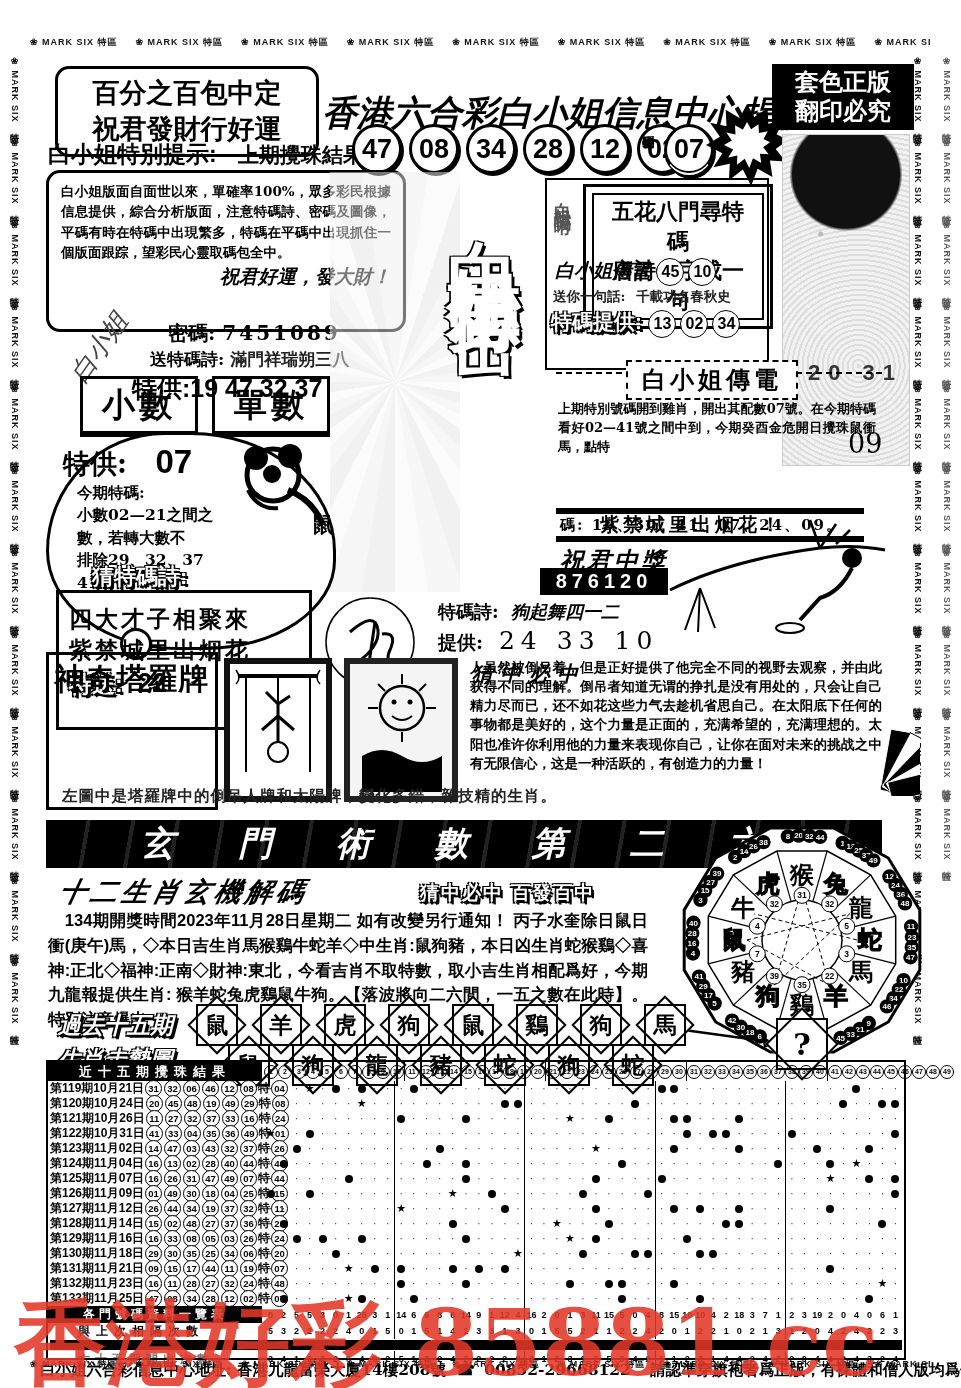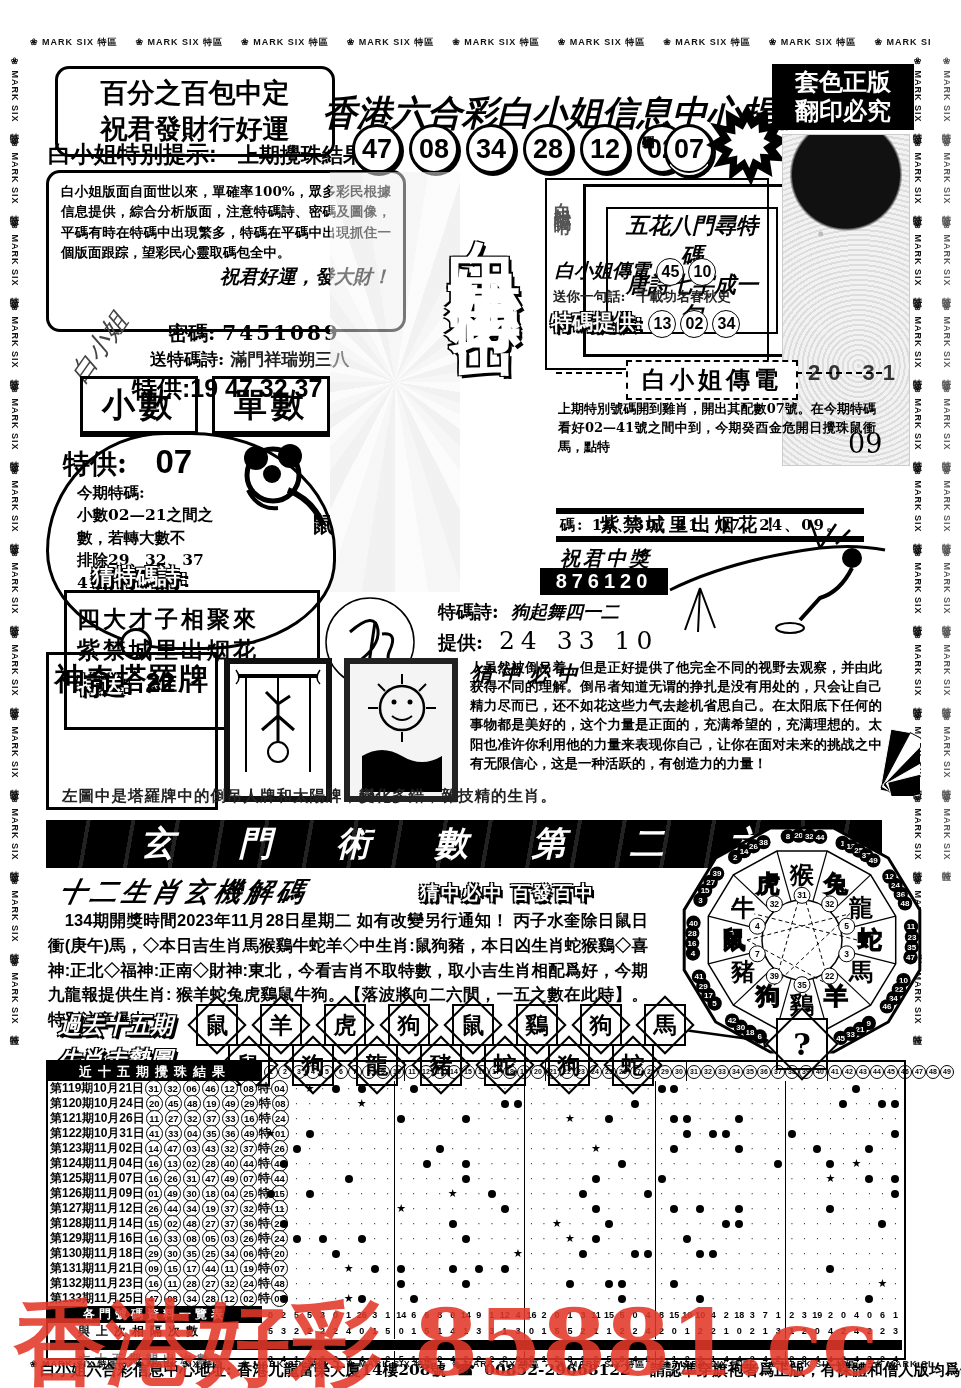--- a/index.html
+++ b/index.html
@@ -9,30 +9,30 @@
   .serif{font-family:"DejaVu Serif",serif;}
   .b{font-weight:bold;}
   .outl{color:#fff;font-weight:bold;
         text-shadow:-1.5px -1.5px 0 #000,1.5px -1.5px 0 #000,-1.5px 1.5px 0 #000,1.5px 1.5px 0 #000,3px 3px 0 #000;}
   
   .strip{display:flex;align-items:center;gap:18px;overflow:hidden;white-space:nowrap;}
   .strip.v{flex-direction:column;gap:10px;}
   .logo-item{font-size:9px;font-weight:bold;letter-spacing:1px;color:#111;display:flex;align-items:center;gap:3px;}
   .strip.v .logo-item{writing-mode:vertical-rl;}
   
-  .blessing{border:3px solid #000;border-radius:14px;padding:6px 12px;text-align:center;}
+  .blessing{border:3px solid #000;border-radius:14px;padding:6px 4px;text-align:center;}
   .blessing div{font-size:27px;line-height:1.35;font-weight:bold;}
   .badge{background:#000;color:#fff;text-align:center;font-weight:bold;font-size:24px;line-height:1.2;padding:4px 2px;}
   .bignum{width:44px;height:44px;border:3.5px solid #000;border-radius:50%;box-shadow:2px 2px 0 #000;
           display:flex;align-items:center;justify-content:center;font-size:27px;font-weight:bold;background:#fff;}
   .burst{clip-path:polygon(50% 0,59% 16%,75% 5%,76% 24%,95% 20%,86% 37%,100% 44%,85% 55%,97% 70%,78% 69%,81% 89%,63% 79%,55% 100%,45% 80%,28% 93%,29% 73%,9% 77%,20% 60%,0 50%,17% 40%,5% 23%,25% 27%,24% 7%,41% 17%)}
   .roundbox{border:3px solid #000;border-radius:14px;padding:8px 12px;}
   .circ-sm{display:inline-flex;width:26px;height:26px;border:1.5px solid #000;border-radius:50%;
            align-items:center;justify-content:center;font-size:16px;font-weight:bold;margin:0 2px;background:#fff;}
-  .dblbox{border:3px solid #000;padding:20px;font-style:italic;}
+  .dblbox{border:3px solid #000;padding:6px;}
   .dblbox>div{border:2px solid #000;padding:2px 8px;font-size:22px;font-weight:bold;text-align:center;line-height:1.35;}
   
   .cloud{border:3px solid #000;border-radius:45% 55% 50% 50%/60% 60% 45% 50%;background:#fff;}
   
   .blackbar{background:#000;color:#fff;font-weight:bold;display:flex;align-items:center;justify-content:space-around;}
   .rowlab{font-size:12px;font-weight:bold;white-space:nowrap;display:flex;align-items:center;}
   .ncirc{display:inline-flex;width:15px;height:15px;border:1px solid #000;border-radius:50%;align-items:center;
          justify-content:center;font-size:9.5px;font-weight:bold;margin:0 1px;background:#fff;flex:none;}
   .grid49{display:grid;grid-template-columns:repeat(49,1fr);}
   .gcell{display:flex;align-items:center;justify-content:center;font-size:8px;height:100%;}
@@ -223,33 +223,33 @@
 <div class="abs" style="left:556px;top:372px;width:326px;height:108px;border-top:2px dashed #000;">
   <div class="abs" style="left:70px;top:-14px;border:2px dashed #000;background:#fff;padding:2px 14px;">
     <span class="b serif" style="font-size:24px;letter-spacing:4px;">白小姐傳電</span>
   </div>
   <div class="b serif" style="position:absolute;left:2px;top:26px;width:318px;font-size:13px;line-height:1.45;text-align:justify;">上期特別號碼開到雞肖，開出其配數07號。在今期特碼看好02—41號之間中到，今期癸酉金危開日攪珠鼠衝馬，點特</div>
 </div>
 <div class="abs hl-line serif" style="left:556px;top:482px;width:300px;padding:1px 4px;margin-top:26px;">
   <span style="font-size:15px;letter-spacing:2px;">碼: 19、30、41、07、24、09。</span>
 </div>
 <div class="abs b serif" style="left:600px;top:512px;font-size:19px;letter-spacing:4px;">紫禁城里出烟花！</div>
-<div class="abs b serif" style="left:560px;top:545px;font-size:20px;font-style:italic;letter-spacing:3px;">祝君中獎</div>
+<div class="abs b serif" style="left:560px;top:545px;font-size:24px;font-style:italic;letter-spacing:3px;">祝君中獎</div>
 <div class="abs" style="left:848px;top:428px;font-size:27px;font-family:'DejaVu Serif',serif;">09</div>
 <svg class="abs" style="left:640px;top:500px;" width="250" height="140" viewBox="0 0 250 140">
   <path d="M30 90 Q90 60 180 48 Q215 44 245 50" stroke="#000" stroke-width="3" fill="none"></path>
   <path d="M60 88 L45 130 M60 88 L75 128 M60 88 L58 132" stroke="#000" stroke-width="2" fill="none"></path>
   <path d="M180 48 L170 20 M180 48 L196 24 M196 44 L210 30" stroke="#000" stroke-width="2.5" fill="none"></path>
   <circle cx="212" cy="58" r="10" fill="#000"></circle>
   <path d="M212 68 Q200 92 180 98 L160 120" stroke="#000" stroke-width="4" fill="none"></path>
   <ellipse cx="150" cy="128" rx="14" ry="5" fill="none" stroke="#000" stroke-width="2"></ellipse>
 </svg>
 
 <div class="abs outl" style="left:92px;top:562px;font-size:22px;">猜特碼詩:</div>
-<div class="abs" style="left:64px;top:590px;width:230px;height:112px;border:3.5px solid #000;padding:11px 10px;">
+<div class="abs" style="left:56px;top:590px;width:230px;height:112px;border:3.5px solid #000;padding:11px 10px;">
   <div class="b serif" style="font-size:23px;letter-spacing:3px;">四大才子相聚來</div>
   <div class="b serif" style="font-size:23px;letter-spacing:3px;">紫禁城里出烟花</div>
   <div style="margin-top:2px;">
     <span class="outl" style="font-size:23px;">特送:</span>
     <span class="b" style="font-size:27px;margin-left:10px;">22</span>
   </div>
 </div>
 <svg class="abs" style="left:320px;top:592px;" width="100" height="100" viewBox="0 0 100 100">
   <circle cx="50" cy="50" r="44" fill="#fff" stroke="#000" stroke-width="1.5"></circle>
   <path d="M30 40 Q55 18 58 38 Q60 55 35 72 M55 30 L48 78 M62 42 Q78 40 70 58 Q64 70 76 72" stroke="#000" stroke-width="3" fill="none"></path>

